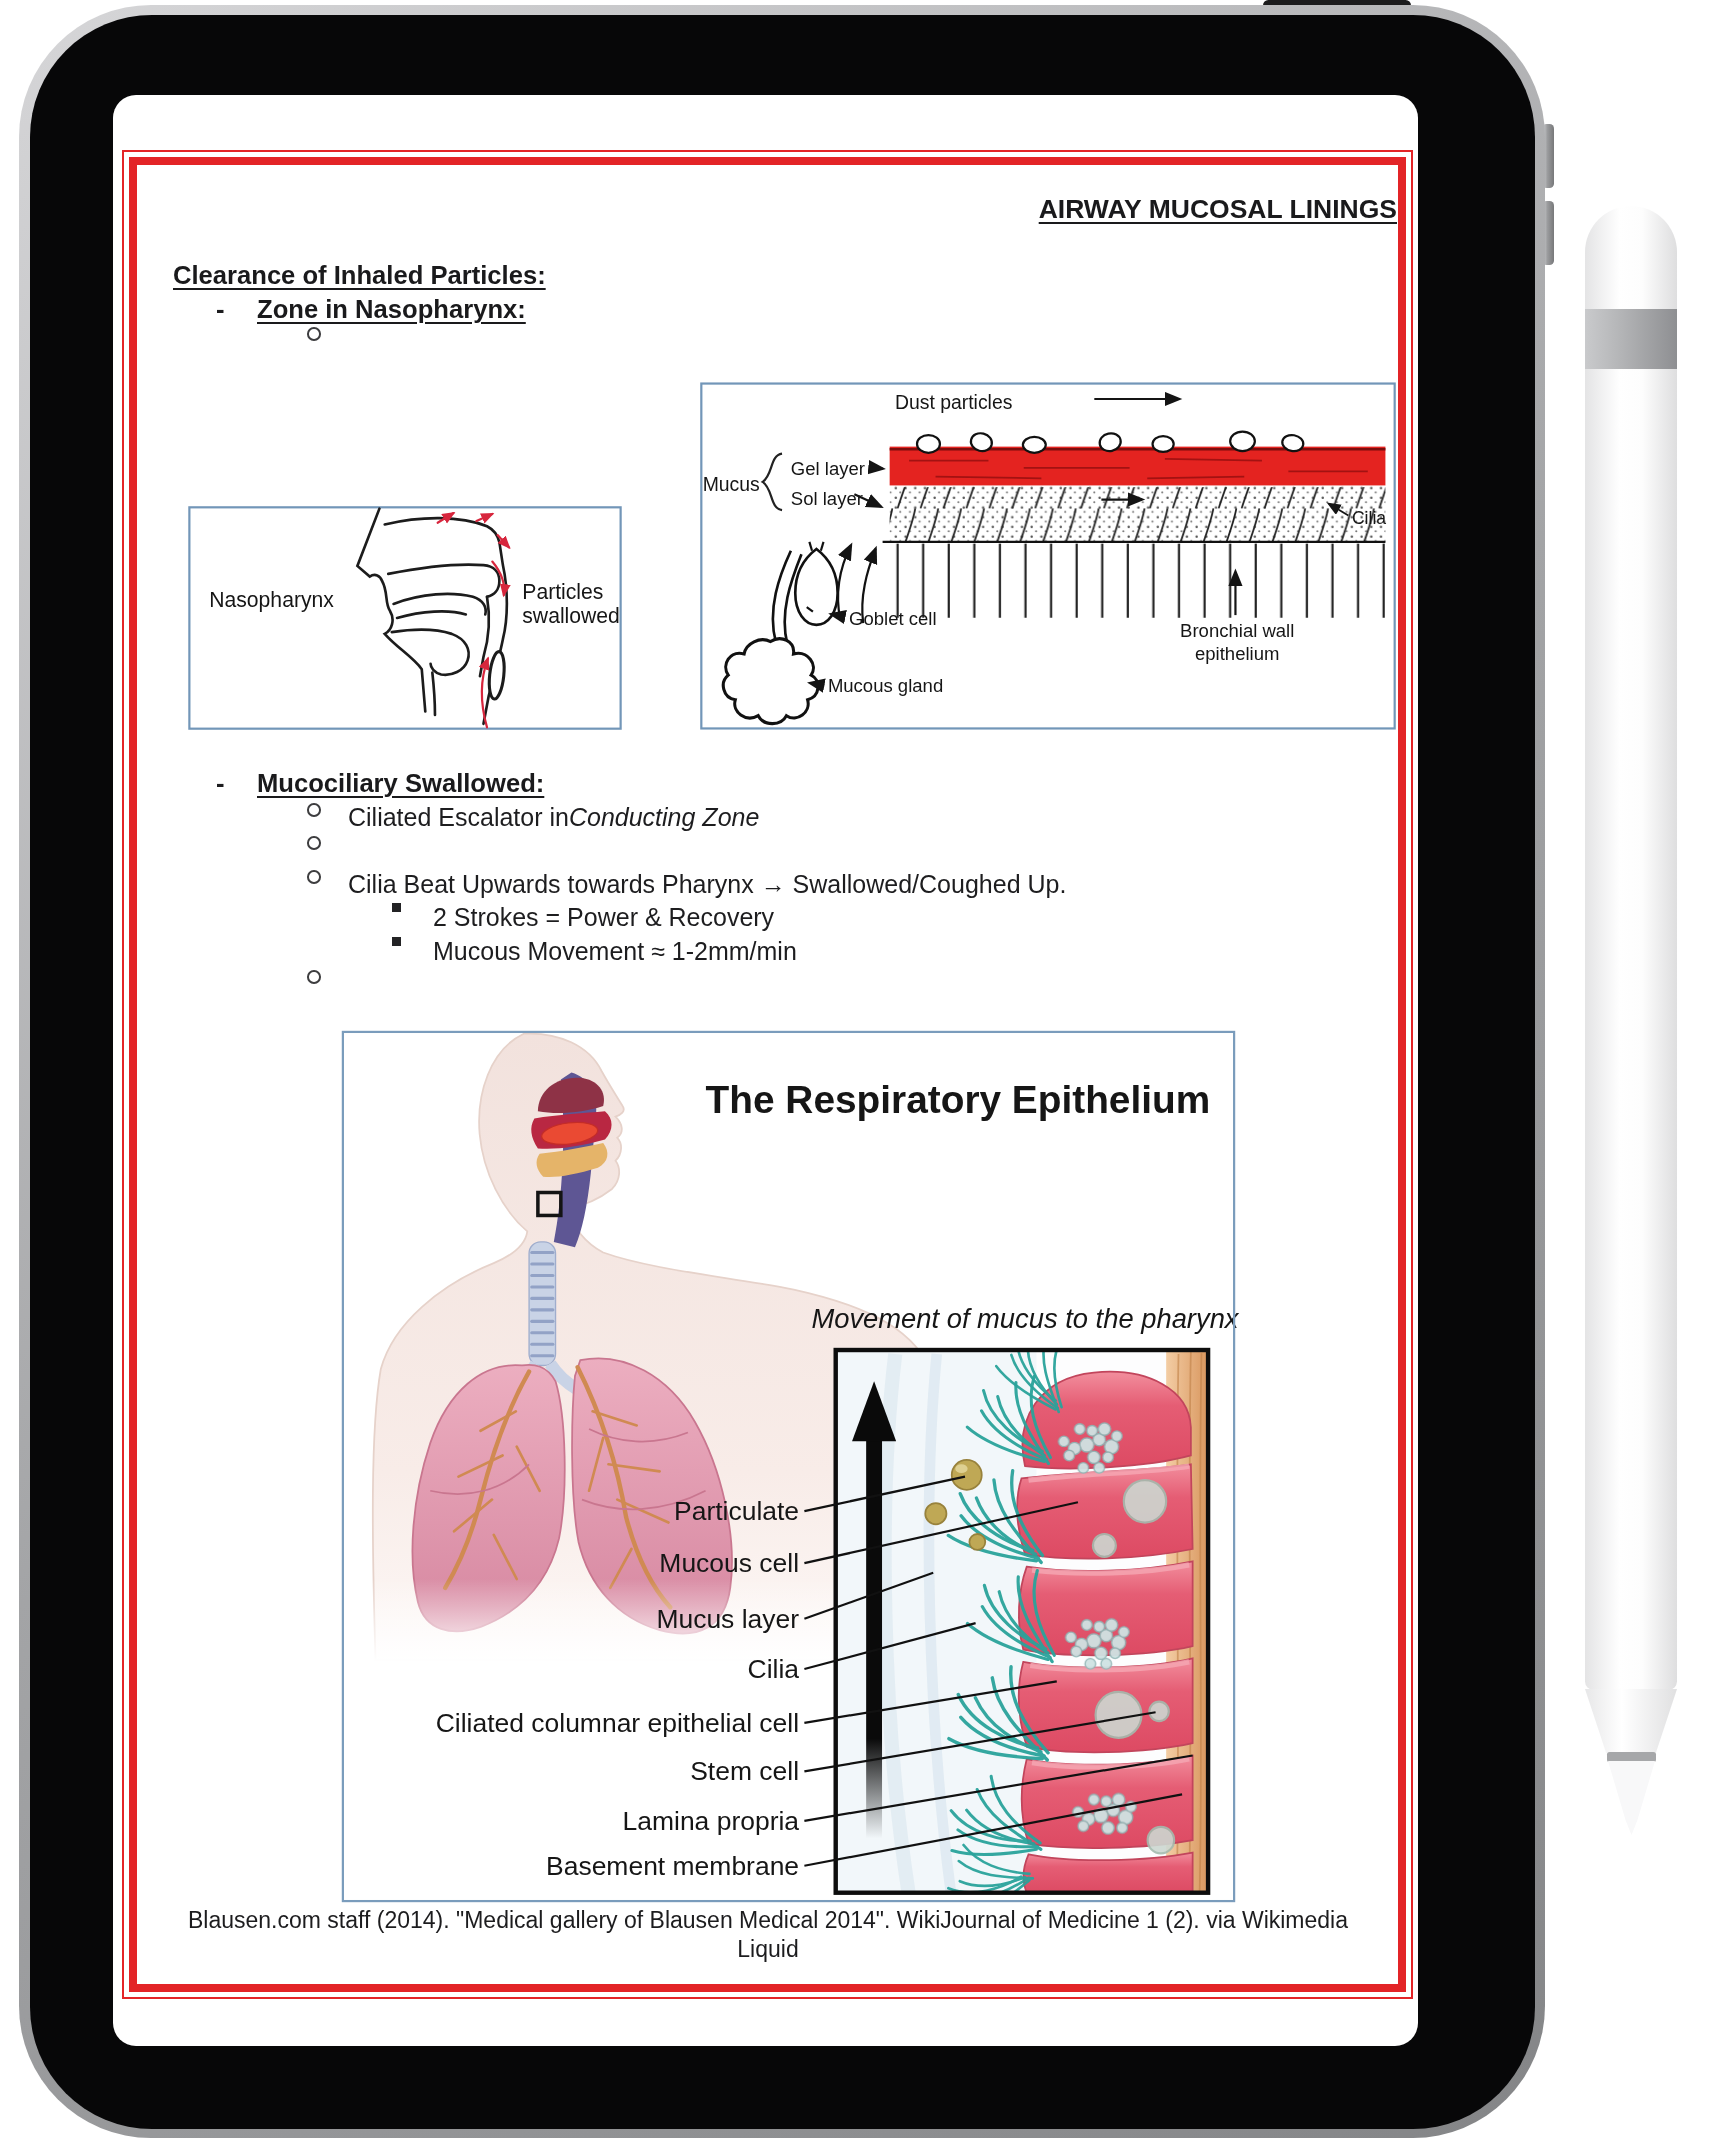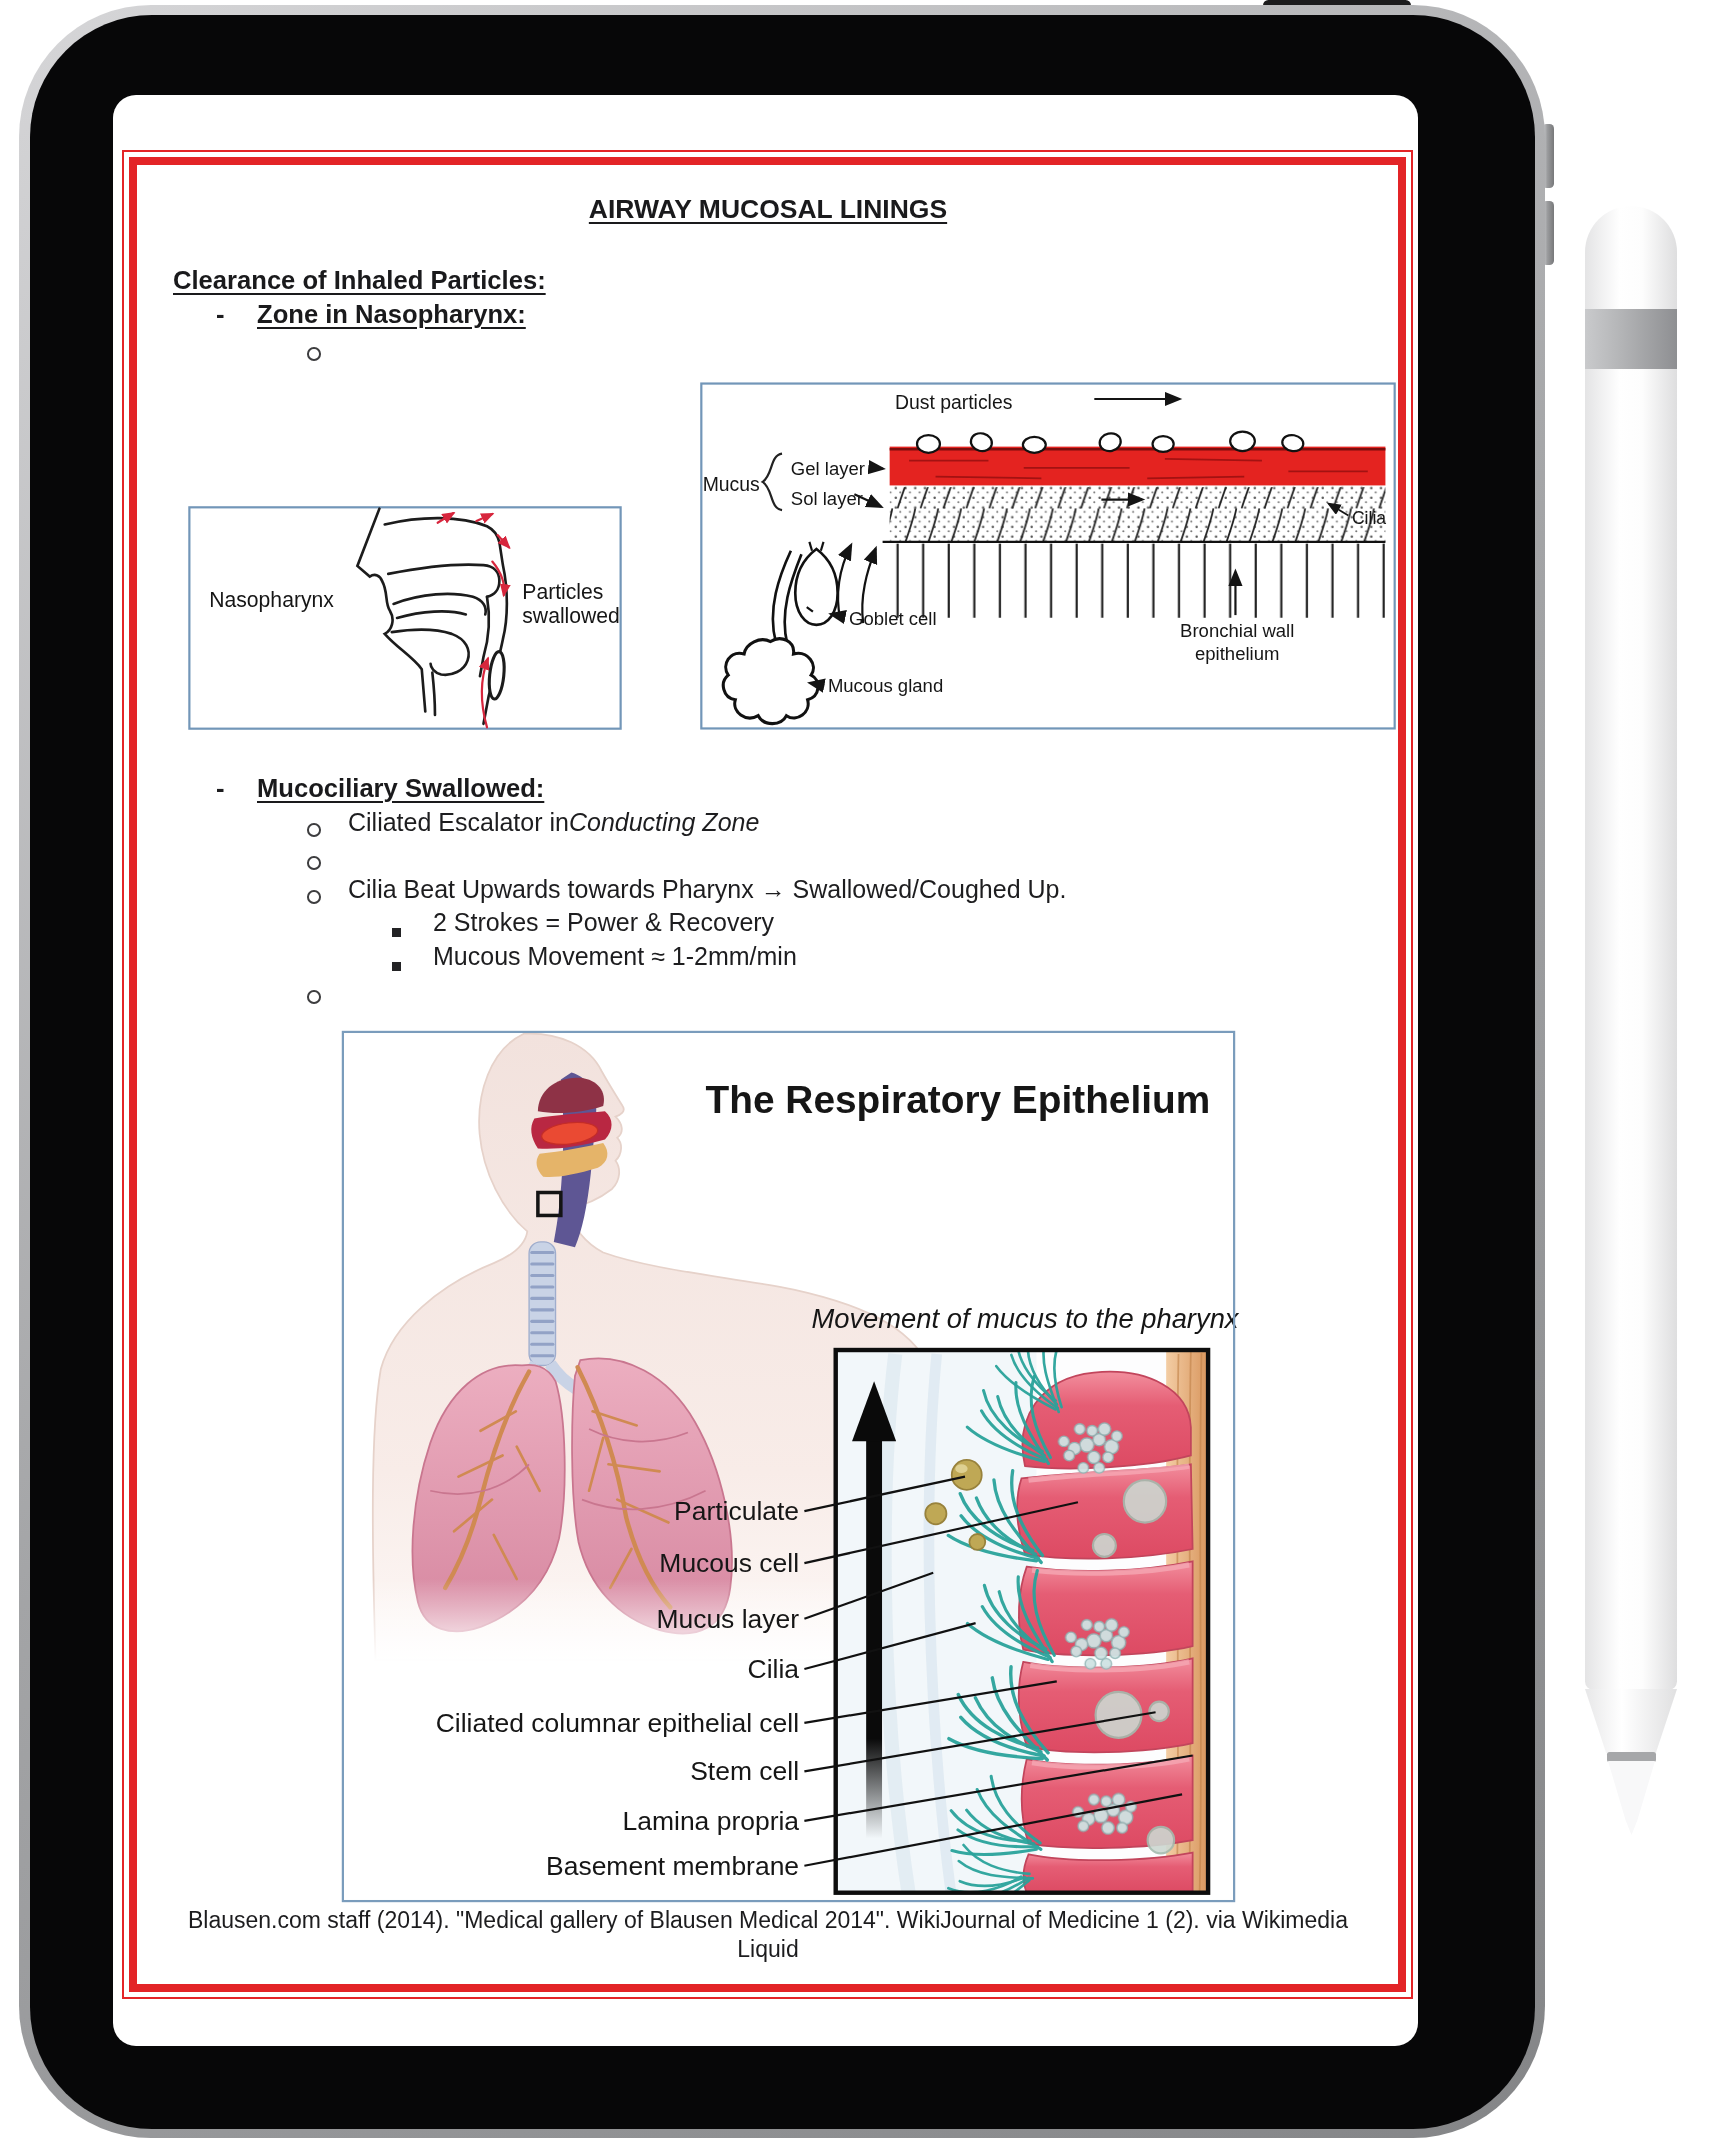--- a/index.html
+++ b/index.html
@@ -30,23 +30,23 @@
                 background:linear-gradient(90deg,#e7e7e8,#ffffff 40%,#e0e0e1)}
   .pencil-ring{left:1607px;top:1752px;width:49px;height:9.7px;background:#a6a7a9;border-radius:2.6px}
   .pencil-tip{left:1607px;top:1761px;width:49px;height:74px;background:#f8f8f9;
               clip-path:polygon(2% 0,98% 0,62% 80%,50% 100%,38% 80%)}
 
   
   .page-outer{left:122px;top:150px;width:1291px;height:1849px;box-sizing:border-box;
               border:2.6px solid #e32427;background:#fff}
   .page-inner{position:absolute;inset:5.3px;border:8.8px solid #e32427;box-sizing:border-box;background:#fff}
 
-  .doc-title{left:139px;top:194px;width:1258px;text-align:center;font-size:26.5px;font-weight:bold;
+  .doc-title{left:139px;top:194px;width:1258px;text-align:right;font-size:26.5px;font-weight:bold;
              text-decoration:underline;text-decoration-thickness:2.2px;text-underline-offset:3.5px;color:#1a1a1c}
-  .ln{display:flex;align-items:flex-end;white-space:nowrap;font-size:25px;height:34px}
+  .ln{display:flex;align-items:flex-start;white-space:nowrap;font-size:25px;height:34px}
   .hd{font-weight:bold;text-decoration:underline;text-decoration-thickness:2.2px;text-underline-offset:3.5px;font-size:25.6px;color:#1a1a1c}
   .mk{width:41px;display:flex;align-items:center;flex:none}
   .mk.dash{font-weight:bold;font-size:25.6px}
   .ring{width:9.7px;height:9.7px;border:2.2px solid #3d3d3f;border-radius:50%}
   .sqr{width:8.8px;height:8.8px;background:#232325}
   .it{font-style:italic}
   .cite{left:139px;width:1258px;text-align:center;font-size:23px;line-height:29px;color:#1c1c1e}
 </style>
 </head>
 <body>

